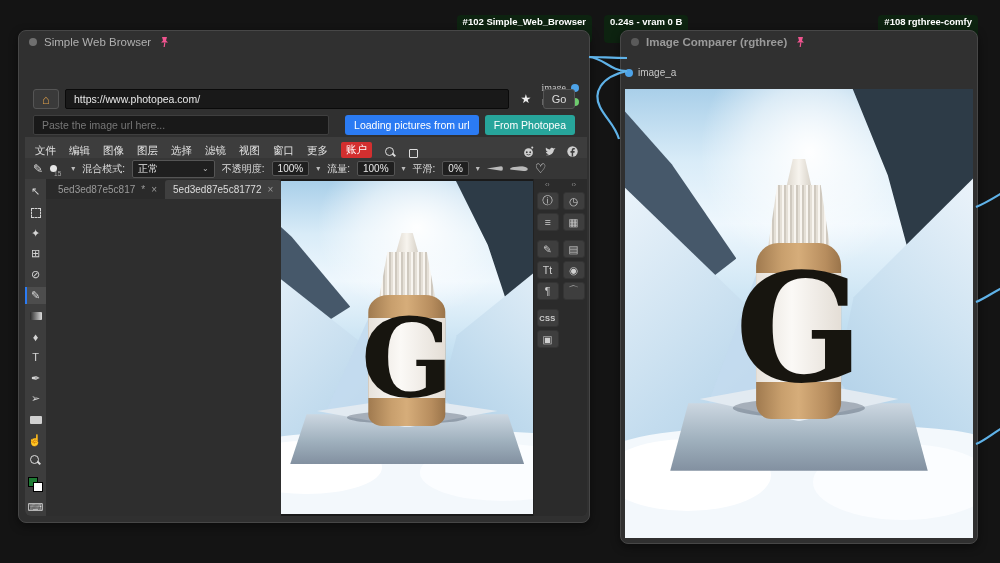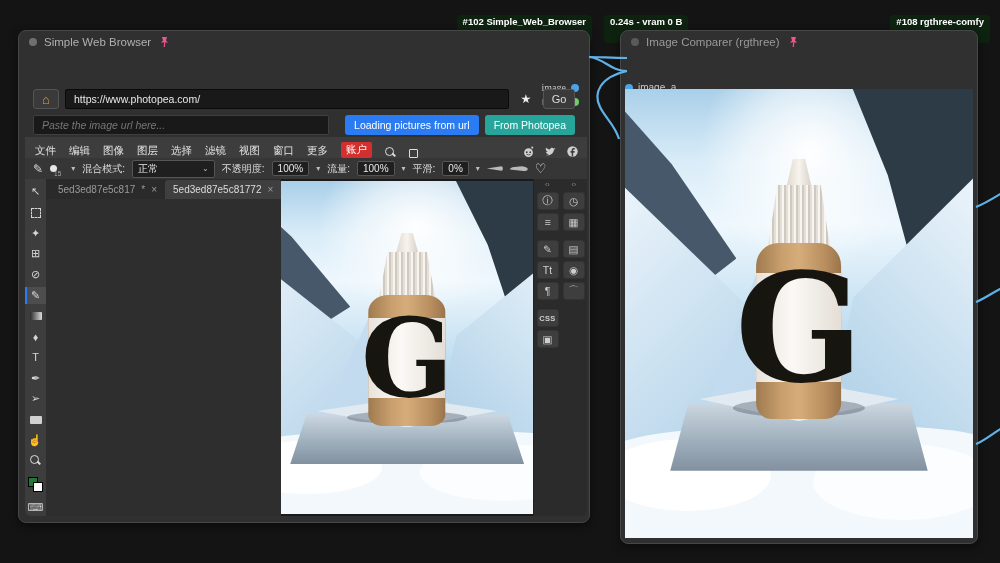--- a/index.html
+++ b/index.html
@@ -159,21 +159,21 @@
     <path class="wire" d="M589,57 C600,57 612,58 627,58"></path>
     <path class="wire" d="M589,57 C604,58 610,71 627,71"></path>
     <path class="wire" d="M627,71 C600,77 593,93 600,107 C606,119 615,125 619,139"></path>
     <path class="wire" d="M976,207 C984,204 992,199 1002,193"></path>
     <path class="wire" d="M976,302 C984,299 992,293 1002,288"></path>
     <path class="wire" d="M976,444 C984,441 992,434 1002,428"></path>
   </svg>
 
   <div class="badge" style="right:408px;">#102 Simple_Web_Browser</div>
   <div class="badge" style="left:592px;margin-left:12px;">0.24s - vram 0 B</div>
-  <div class="badge" style="right:10px;">#108 rgthree-comfy</div>
+  <div class="badge" style="right:22px;">#108 rgthree-comfy</div>
 
   <div class="node" style="left:18px; width:572px; height:493px;">
     <div class="node-title">
       <span class="collapse-dot"></span>
       <span>Simple Web Browser</span>
       <svg class="pin-svg" viewBox="0 0 12 12">
         <path d="M4 1 L9 1 L8 4.5 L10 6.5 L3 6.5 L5 4.5 Z" fill="#f0548f"></path>
         <rect x="5.9" y="6.5" width="1.2" height="4.5" fill="#f0548f" transform="rotate(8 6.5 8.7)"></rect>
       </svg>
     </div>
@@ -192,21 +192,21 @@
         <span style="color:#e0a04a; font-size:13px;">⌂</span>
       </button>
       <input class="txt-input" value="https://www.photopea.com/" style="">
       <button class="sq-btn" style="width:22px; background:transparent; border:none;">
         <span style="color:#eee; font-size:12px;">★</span>
       </button>
       <button class="sq-btn" style="width:32px;">Go</button>
     </div>
 
     <div class="row" style="top:84px; height:20px;">
-      <input class="txt-input" style="border-color: rgb(63, 63, 63); font-style: italic;" placeholder="Paste the image url here...">
+      <input class="txt-input" style="border-color: rgb(63, 63, 63);" placeholder="Paste the image url here...">
       <button class="pill-btn" style="background:#2b7bf3;margin-left:10px;">Loading pictures from url</button>
       <button class="pill-btn" style="background:#27a59b;">From Photopea</button>
     </div>
 
     <div class="photopea">
 
       <div class="pp-menubar">
         <span class="pp-menu">文件</span>
         <span class="pp-menu">编辑</span>
         <span class="pp-menu">图像</span>
@@ -363,28 +363,28 @@
             <div class="pp-btn">▣</div>
           </div>
         </div>
       </div>
     </div>
   </div>
 
   <div class="node" style="left:620px; width:358px; height:514px;">
     <div class="node-title">
       <span class="collapse-dot" style="background:#5a5a5a;"></span>
-      <span style="color:#9a9a9a;">Image Comparer (rgthree)</span>
+      <span style="color:#9a9a9a;font-weight:bold;">Image Comparer (rgthree)</span>
       <svg class="pin-svg" viewBox="0 0 12 12">
         <path d="M4 1 L9 1 L8 4.5 L10 6.5 L3 6.5 L5 4.5 Z" fill="#f0548f"></path>
         <rect x="5.9" y="6.5" width="1.2" height="4.5" fill="#f0548f" transform="rotate(8 6.5 8.7)"></rect>
       </svg>
     </div>
 
-    <div class="port" style="top:51px; left:4px;">
+    <div class="port" style="top:36px; left:4px;">
       <span class="port-dot" style="background:#4da3e8;"></span>
       <span>image_a</span>
     </div>
     <div class="port" style="top:65px; left:4px;">
       <span class="port-dot" style="background:#4da3e8;"></span>
       <span>image_b</span>
     </div>
 
     <div class="comparer-img">
       <div class="scene scene-large" style="left:0; top:0; right:0; bottom:0;">

